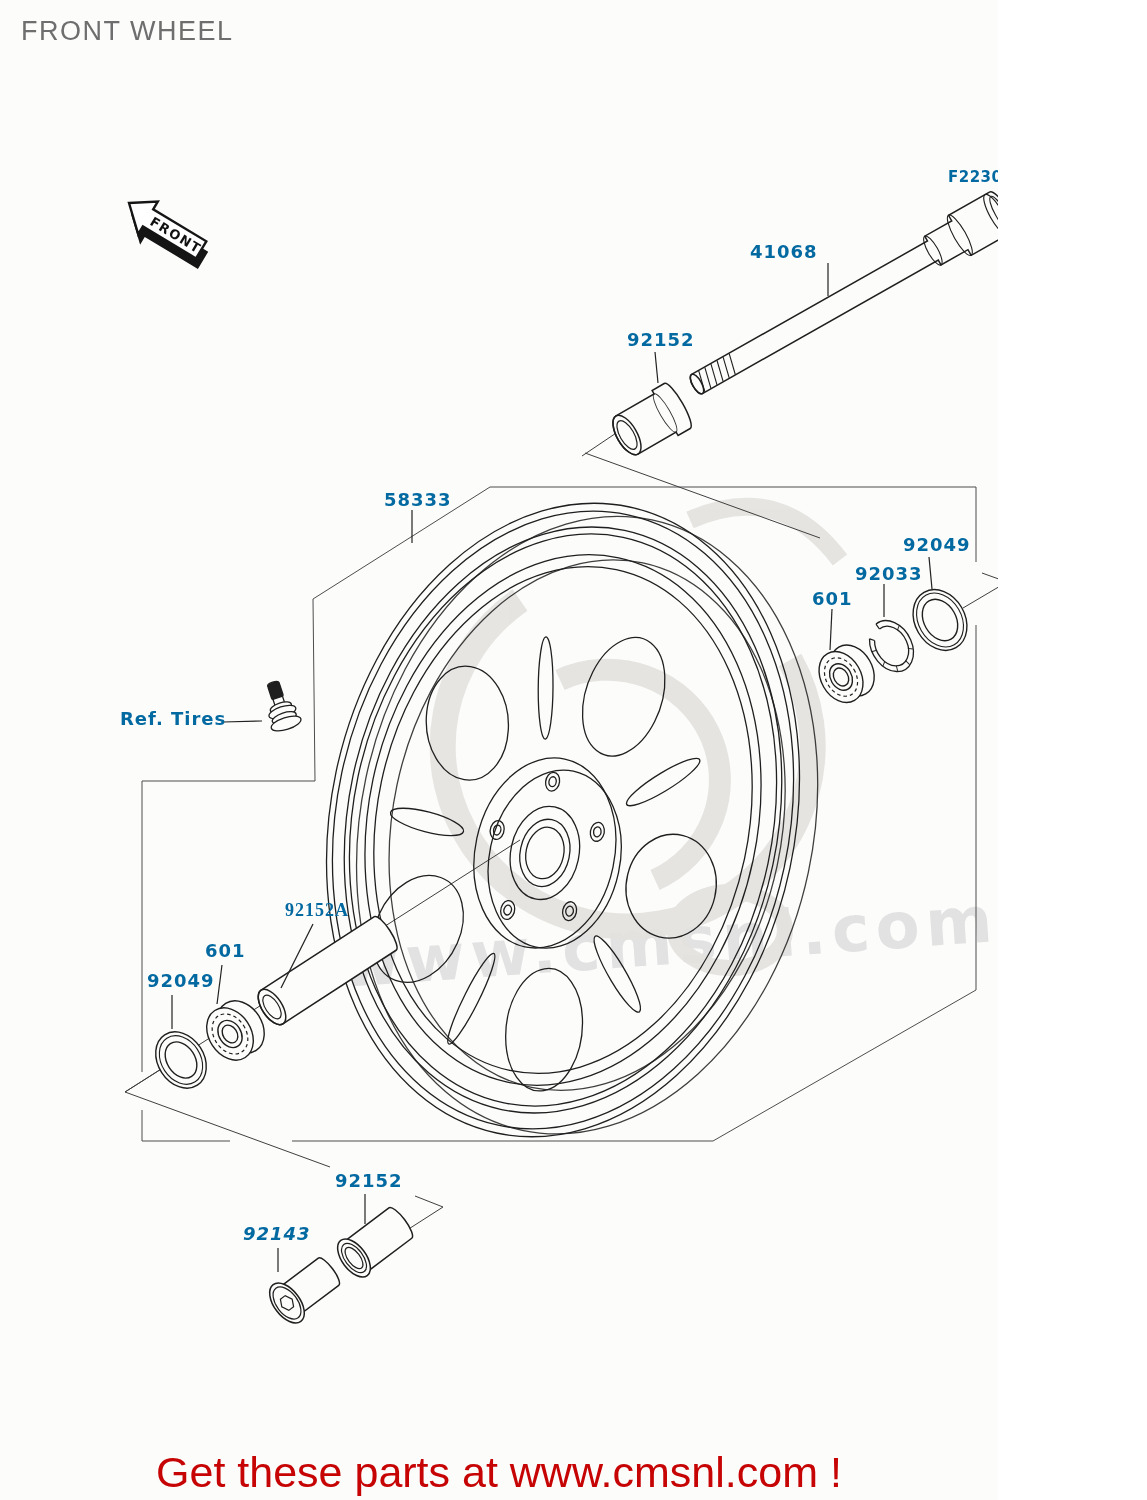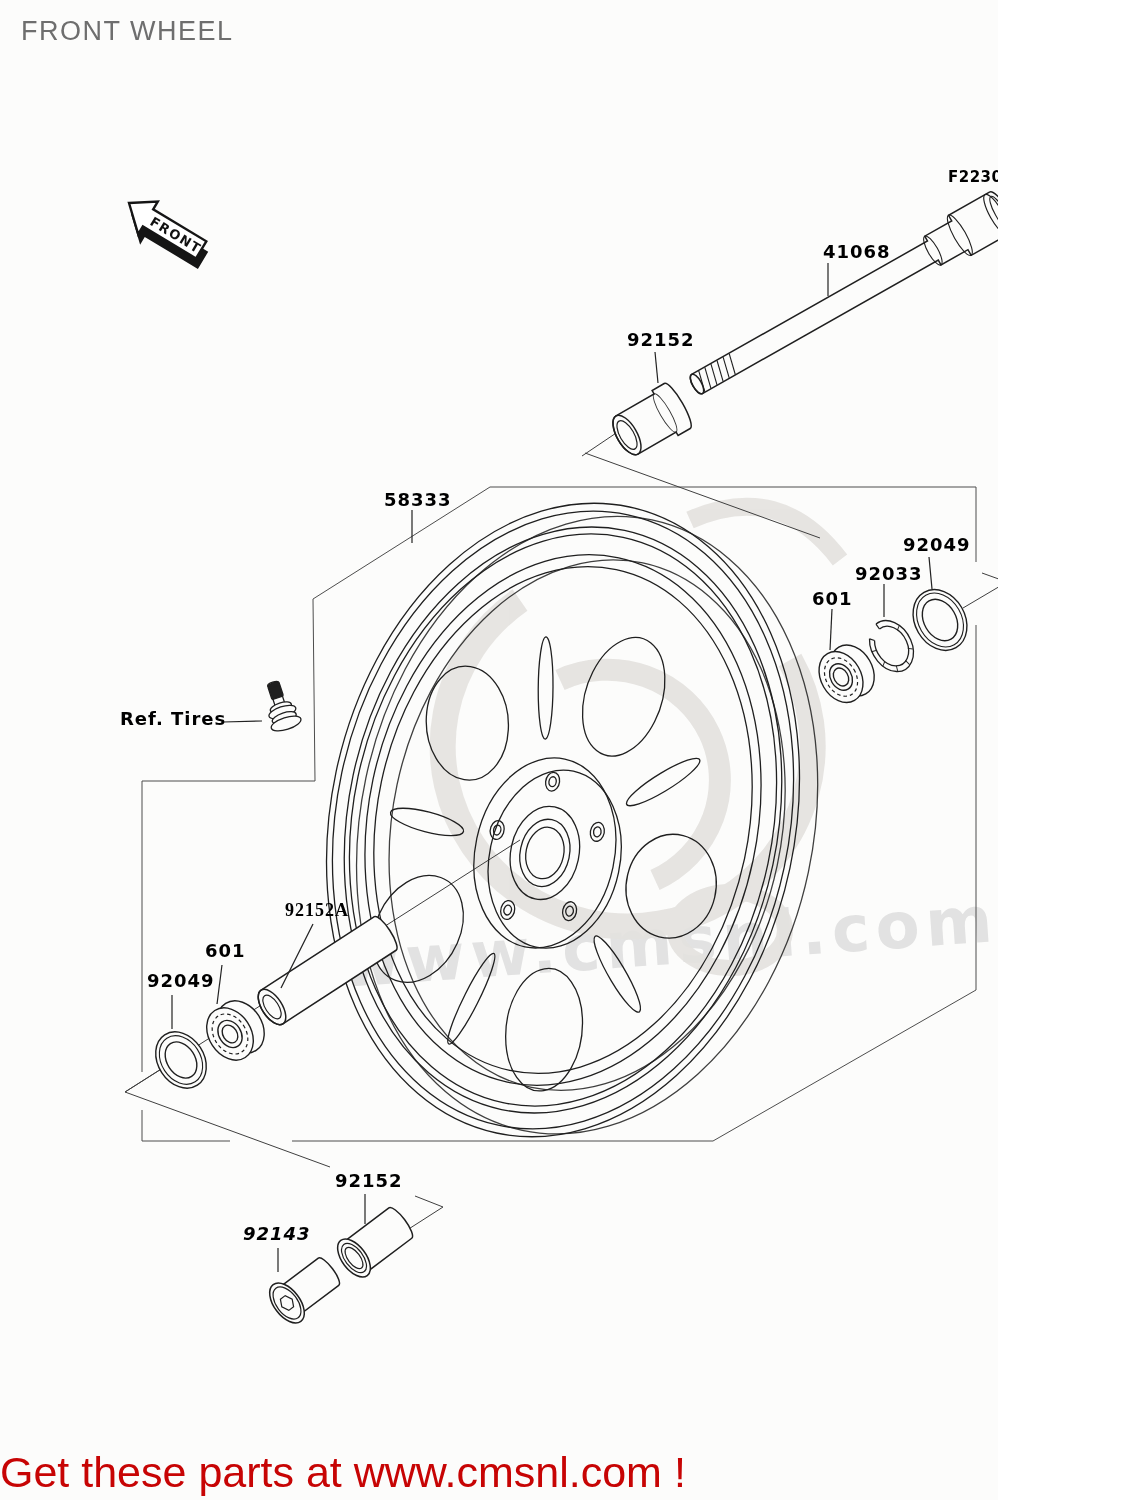--- a/index.html
+++ b/index.html
@@ -7,37 +7,37 @@
     position:relative;width:998px;height:1500px;overflow:hidden;
     background:#fcfcfb;font-family:"DejaVu Sans",sans-serif;
   }
   #art{position:absolute;left:0;top:0;z-index:2;}
   .page-title{
     position:absolute;left:21px;top:16px;z-index:3;
     font-size:27px;color:#6e6e6e;letter-spacing:1.5px;
     font-family:"Liberation Sans",sans-serif;
   }
   .plabel{
-    position:absolute;z-index:4;font-size:18px;font-weight:bold;color:#000000;
+    position:absolute;z-index:4;font-size:18px;font-weight:bold;color:#0369a1;
     letter-spacing:1px;white-space:nowrap;font-family:"DejaVu Sans",sans-serif;
   }
   .plabel.small{font-size:15px;letter-spacing:0.5px;}
   .wm-text{
     position:absolute;left:340px;top:905px;z-index:1;
     font-size:64px;font-weight:bold;letter-spacing:6px;color:#dcdcdc;opacity:.8;
     transform:rotate(-4deg);font-family:"DejaVu Sans",sans-serif;white-space:nowrap;
   }
   .wm-mono{
     position:absolute;left:430px;top:560px;z-index:1;
     font-size:230px;font-weight:bold;color:#efeeec;letter-spacing:8px;
     font-family:"DejaVu Serif",serif;white-space:nowrap;
   }
   .footer-banner{
     position:absolute;left:0;right:0;top:1448px;z-index:5;
-    font-size:43px;color:#c70404;
+    text-align:center;font-size:43px;color:#c70404;
     font-family:"Liberation Sans",sans-serif;
   }
 </style>
 </head>
 <body>
 
 <div id="stage">
 
   <div class="page-title">FRONT WHEEL</div>
 
@@ -259,21 +259,21 @@
       <line x1="223" y1="722" x2="262" y2="721"></line>
       <line x1="313" y1="924" x2="281" y2="988"></line>
       <line x1="222" y1="965" x2="217" y2="1004"></line>
       <line x1="172" y1="995" x2="172" y2="1029"></line>
       <line x1="365" y1="1194" x2="365" y2="1224"></line>
       <line x1="278" y1="1248" x2="278" y2="1272"></line>
     </g>
   </svg>
 
   <span class="plabel small" style="left:948px;top:168px;">F2230</span>
-  <span class="plabel" style="left:823px;top:241px;">41068</span>
+  <span class="plabel" style="left:750px;top:241px;">41068</span>
   <span class="plabel" style="left:627px;top:329px;">92152</span>
   <span class="plabel" style="left:384px;top:489px;">58333</span>
   <span class="plabel" style="left:903px;top:534px;">92049</span>
   <span class="plabel" style="left:855px;top:563px;">92033</span>
   <span class="plabel" style="left:812px;top:588px;">601</span>
   <span class="plabel" style="left:120px;top:708px;text-align:center;">Ref. Tires</span>
   <span class="plabel" style="left:285px;top:900px;font-family:Liberation Serif, serif;">92152A</span>
   <span class="plabel" style="left:205px;top:940px;">601</span>
   <span class="plabel" style="left:147px;top:970px;">92049</span>
   <span class="plabel" style="left:335px;top:1170px;">92152</span>

